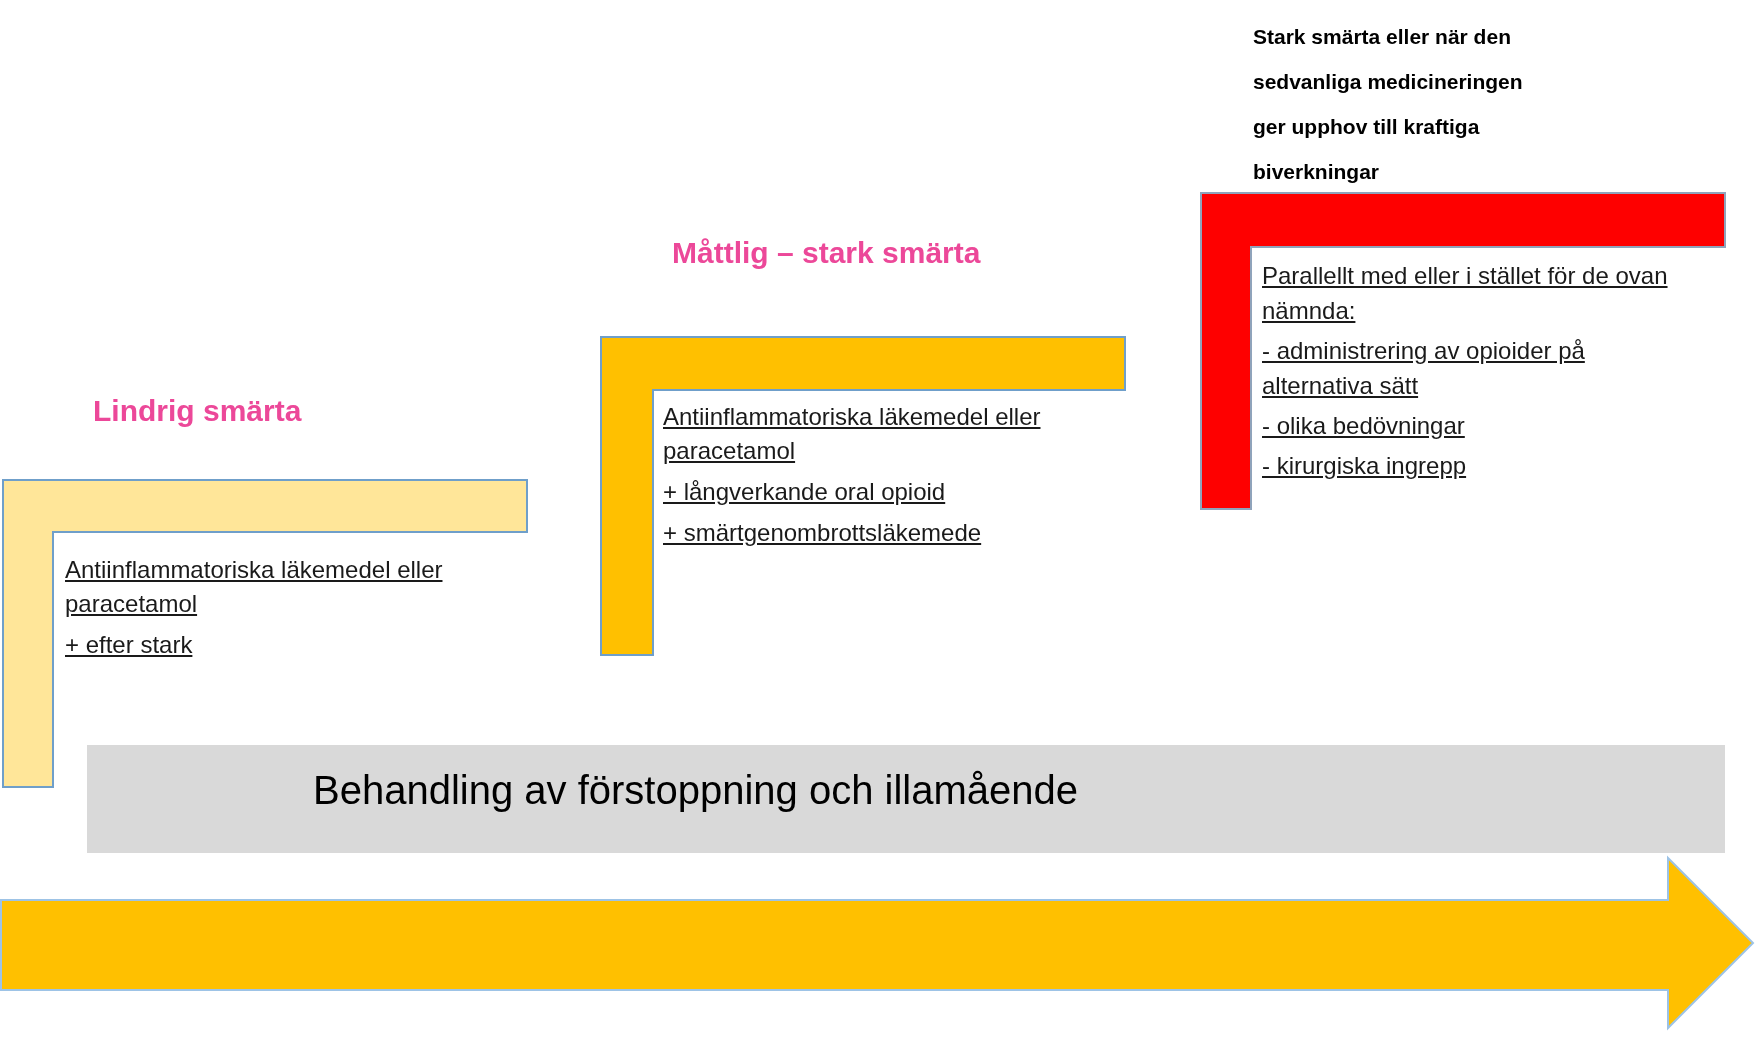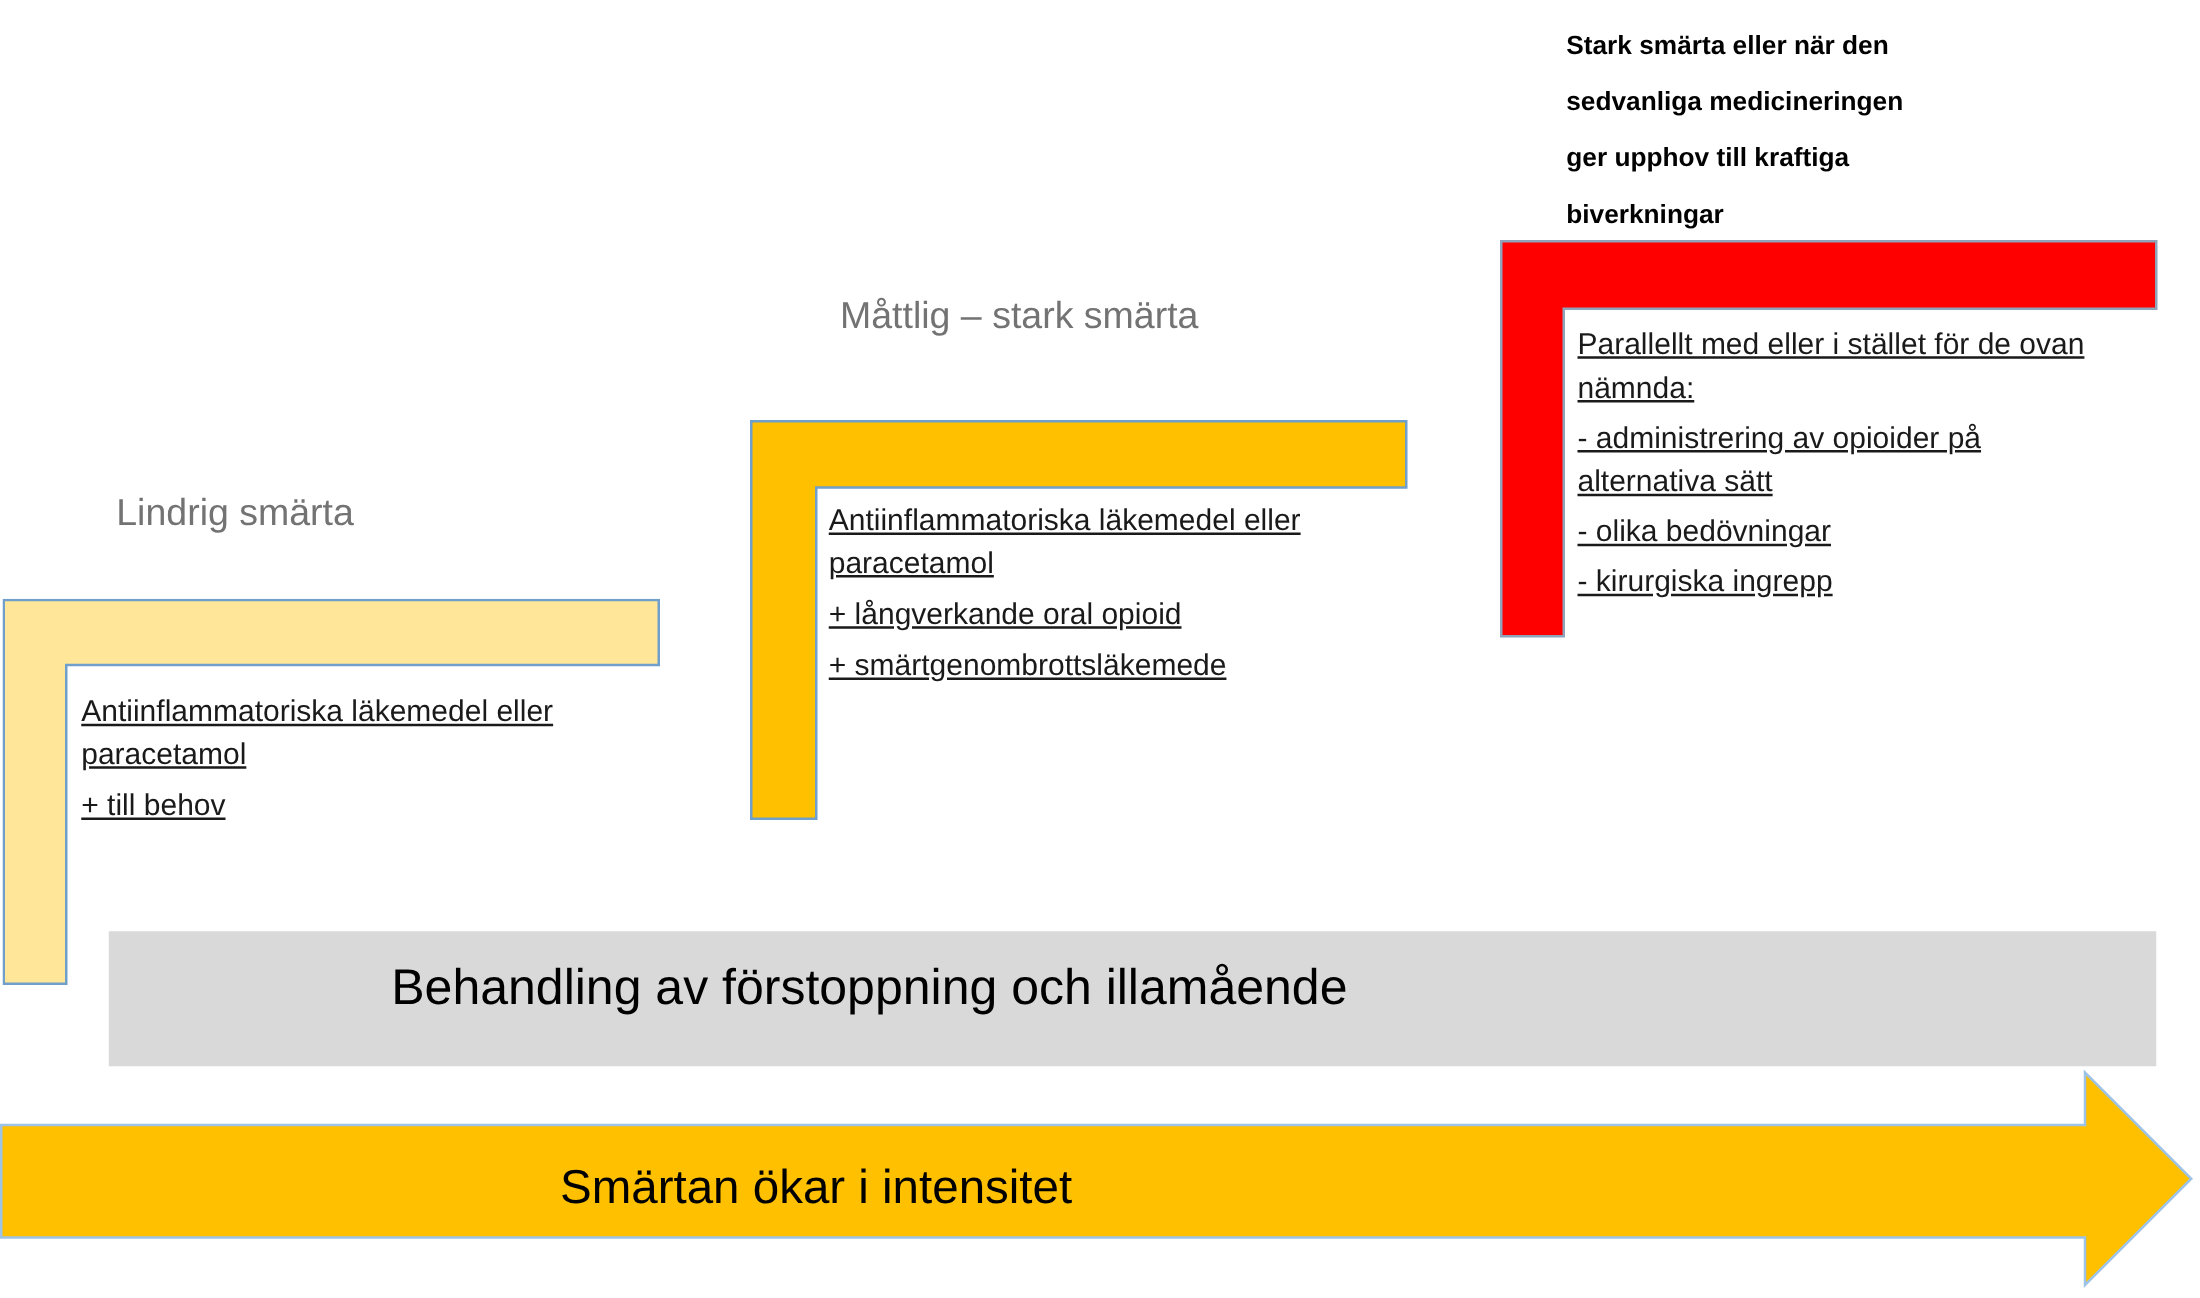--- a/index.html
+++ b/index.html
@@ -6,25 +6,25 @@
   .canvas{
     position:relative;
     width:1760px;height:1038px;
     background:#ffffff;
     overflow:hidden;
     font-family:"Liberation Sans","DejaVu Sans",sans-serif;
     color:#1a1a1a;
   }
   .abs{position:absolute;}
   .step-title{
-    font-weight:normal;
+    font-weight:bold;
     font-size:30px;
     line-height:40px;
     white-space:nowrap;
-    color:#737373;
+    color:#ec4899;
   }
   .step-title-multiline .hline{
     font-weight:bold;
     font-size:21px;
     line-height:45px;
     white-space:nowrap;
     color:#000;
   }
   .note{font-size:24px;color:#1a1a1a;}
   .note .para{margin:0 0 7px 0;text-decoration:underline;}
@@ -102,27 +102,26 @@
       <div class="line">+ smärtgenombrottsläkemede</div>
     </div>
   </div>
 
   <div class="abs note" style="left:65px;top:553px;width:420px;">
     <div class="para">
       <div class="line">Antiinflammatoriska läkemedel eller</div>
       <div class="line">paracetamol</div>
     </div>
     <div class="para">
-      <div class="line">+ till behov</div>
+      <div class="line">+ efter stark</div>
     </div>
   </div>
 
   <div class="abs" style="left: 87px; top: 745px; width: 1638px; height: 108px; background: rgb(217, 217, 217);"></div>
   <div class="abs bar-text" style="left:313px;top:769px;">
     <div class="bline">Behandling av förstoppning och illamående</div>
   </div>
 
   <svg class="abs" style="left:0px;top:850px;" width="1758" height="188">
     <polygon points="1,50 1668,50 1668,8 1753,93 1668,178 1668,140 1,140" stroke="#9DC3E6" stroke-width="2" fill="#FFC000"></polygon>
   </svg>
-  <div class="abs arrow-label" style="left:448px;top:928px;">Smärtan ökar i intensitet</div>
 
 </div>
 
 </body></html>

